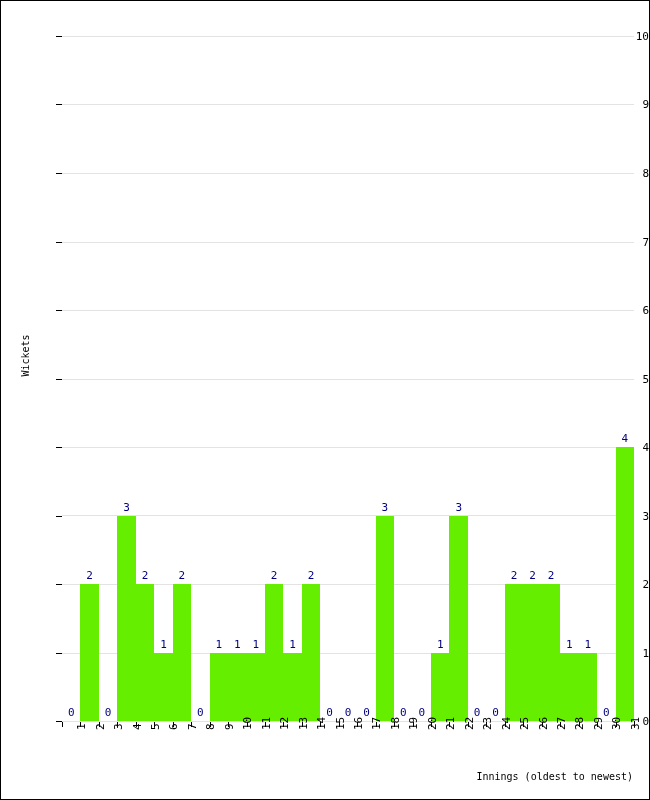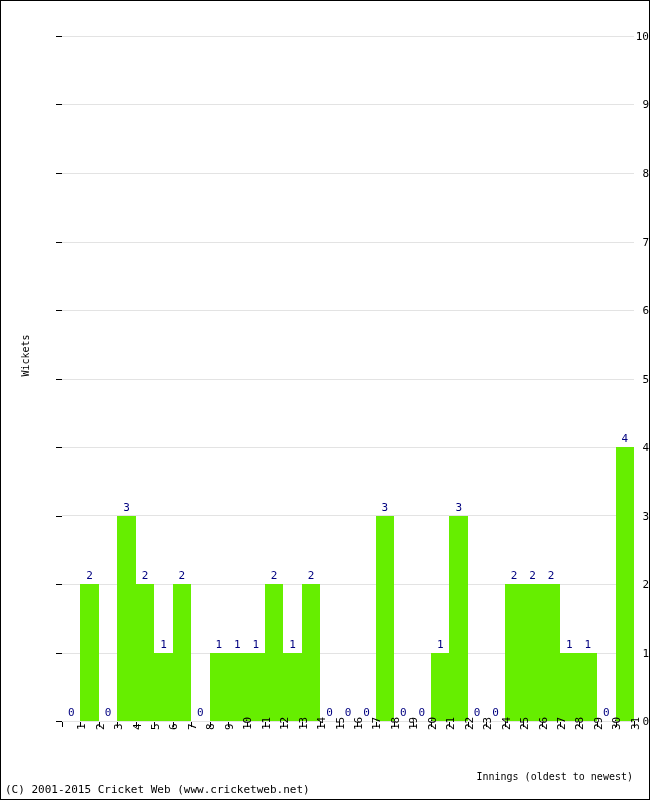--- a/index.html
+++ b/index.html
@@ -320,14 +320,13 @@
       <div class="x-tick-label" style="left: 518.065px;">25</div>
       <div class="x-tick-label" style="left: 536.516px;">26</div>
       <div class="x-tick-label" style="left: 554.968px;">27</div>
       <div class="x-tick-label" style="left: 573.419px;">28</div>
       <div class="x-tick-label" style="left: 591.871px;">29</div>
       <div class="x-tick-label" style="left: 610.323px;">30</div>
       <div class="x-tick-label" style="left: 628.774px;">31</div>
     </div>
   <div id="x-axis-title">Innings (oldest to newest)</div>
 
-  <div id="footer-copyright">(C) 2001-2015 Cricket Web (www.cricketweb.net)</div>
 </div>
 
 </body></html>

